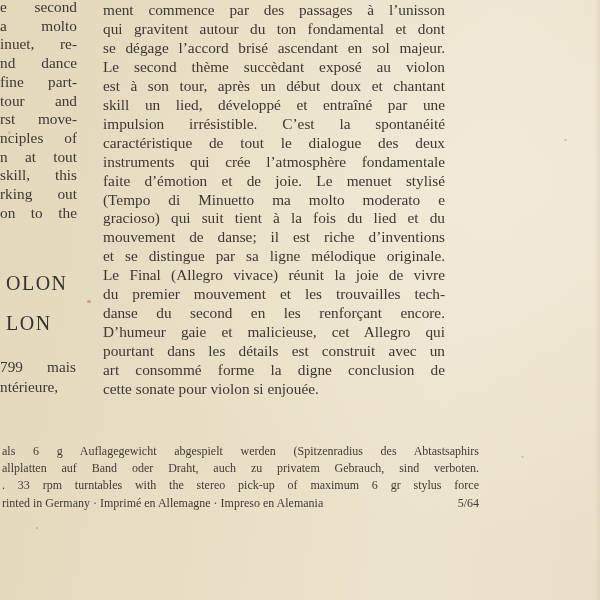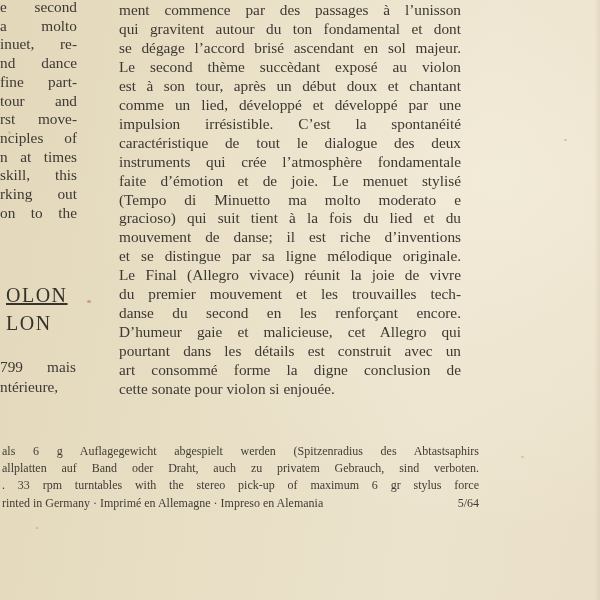--- a/index.html
+++ b/index.html
@@ -34,36 +34,35 @@
     text-align-last: justify;
     -moz-text-align-last: justify;
     overflow: hidden;
     white-space: normal;
   }
   .lc-head {
     position: absolute; left: 6px;
     font-size: 20px; letter-spacing: 1.5px; color: #36332c;
     white-space: nowrap;
   }
-  .lc-head1 { top: 284px; text-decoration: underline; }
+  .lc-head1 { top: 272px; }
   .lc-head2 { top: 312px; }
   .left-col-bottom {
     position: absolute; left: 0; top: 357px; width: 76px;
     font-size: 15.3px; line-height: 19.6px;
   }
   .left-col-bottom .ln {
     text-align: justify; text-align-last: justify; -moz-text-align-last: justify;
   }
 
   
   .main-col {
     position: absolute; left: 103px; top: 1px; width: 342px;
     font-size: 15.3px; line-height: 18.95px;
     color: #3c3832;
-    margin-left: 16px;
   }
   .main-col .ln.last { text-align-last: left; -moz-text-align-last: left; }
 
   
   .footer {
     position: absolute; left: 2px; top: 443px; width: 477px;
     font-size: 12px; line-height: 17.2px;
     color: #403c35;
   }
   .footer-last {
@@ -85,41 +84,41 @@
 
   <div class="left-col">
     <div class="ln">e second</div>
     <div class="ln">a molto</div>
     <div class="ln">inuet, re-</div>
     <div class="ln">nd dance</div>
     <div class="ln">fine part-</div>
     <div class="ln">tour and</div>
     <div class="ln">rst move-</div>
     <div class="ln">nciples of</div>
-    <div class="ln">n at times</div>
+    <div class="ln">n at tout</div>
     <div class="ln">skill, this</div>
     <div class="ln">rking out</div>
     <div class="ln">on to the</div>
   </div>
 
   <div class="lc-head lc-head1">OLON</div>
   <div class="lc-head lc-head2">LON</div>
 
   <div class="left-col-bottom">
     <div class="ln">799 mais</div>
     <div class="ln">ntérieure,</div>
   </div>
 
   <div class="main-col">
     <div class="ln">ment commence par des passages à l’unisson</div>
     <div class="ln">qui gravitent autour du ton fondamental et dont</div>
     <div class="ln">se dégage l’accord brisé ascendant en sol majeur.</div>
     <div class="ln">Le second thème succèdant exposé au violon</div>
     <div class="ln">est à son tour, après un début doux et chantant</div>
-    <div class="ln">comme un lied, développé et développé par une</div>
+    <div class="ln">skill un lied, développé et entraîné par une</div>
     <div class="ln">impulsion irrésistible. C’est la spontanéité</div>
     <div class="ln">caractéristique de tout le dialogue des deux</div>
     <div class="ln">instruments qui crée l’atmosphère fondamentale</div>
     <div class="ln">faite d’émotion et de joie. Le menuet stylisé</div>
     <div class="ln">(Tempo di Minuetto ma molto moderato e</div>
     <div class="ln">gracioso) qui suit tient à la fois du lied et du</div>
     <div class="ln">mouvement de danse; il est riche d’inventions</div>
     <div class="ln">et se distingue par sa ligne mélodique originale.</div>
     <div class="ln">Le Final (Allegro vivace) réunit la joie de vivre</div>
     <div class="ln">du premier mouvement et les trouvailles tech-</div>

